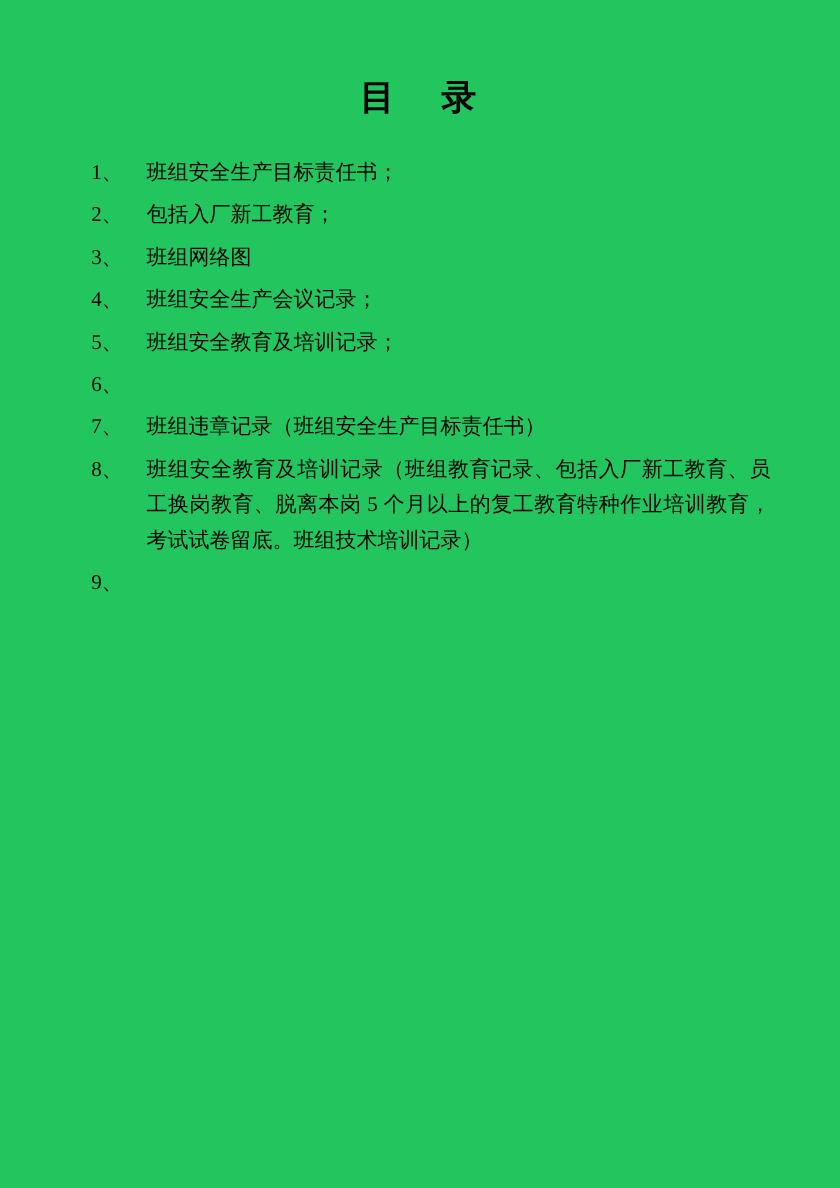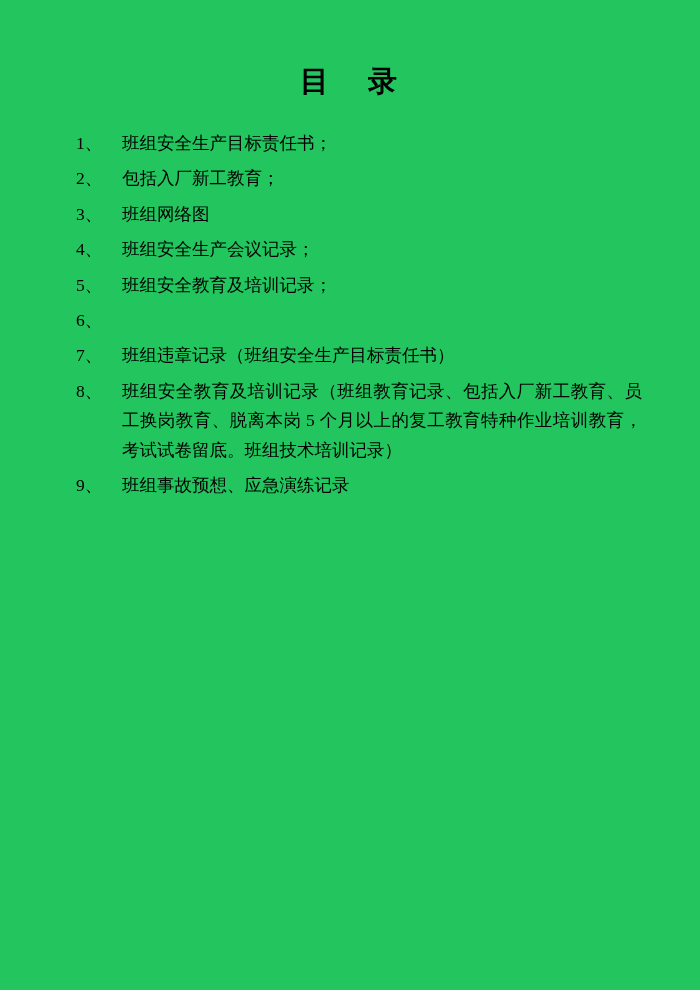--- a/index.html
+++ b/index.html
@@ -104,18 +104,17 @@
       <span class="toc-text">班组违章记录（班组安全生产目标责任书）</span>
     </li>
 
     <li class="toc-item">
       <span class="toc-num">8、</span>
       <span class="toc-text">班组安全教育及培训记录（班组教育记录、包括入厂新工教育、员工换岗教育、脱离本岗 5 个月以上的复工教育特种作业培训教育，考试试卷留底。班组技术培训记录）</span>
     </li>
 
     <li class="toc-item">
       <span class="toc-num">9、</span>
-      <span class="toc-text">班组事故预想、应急演练记录</span>
     </li>
 
   </ul>
 
 </div>
 
 </body></html>

